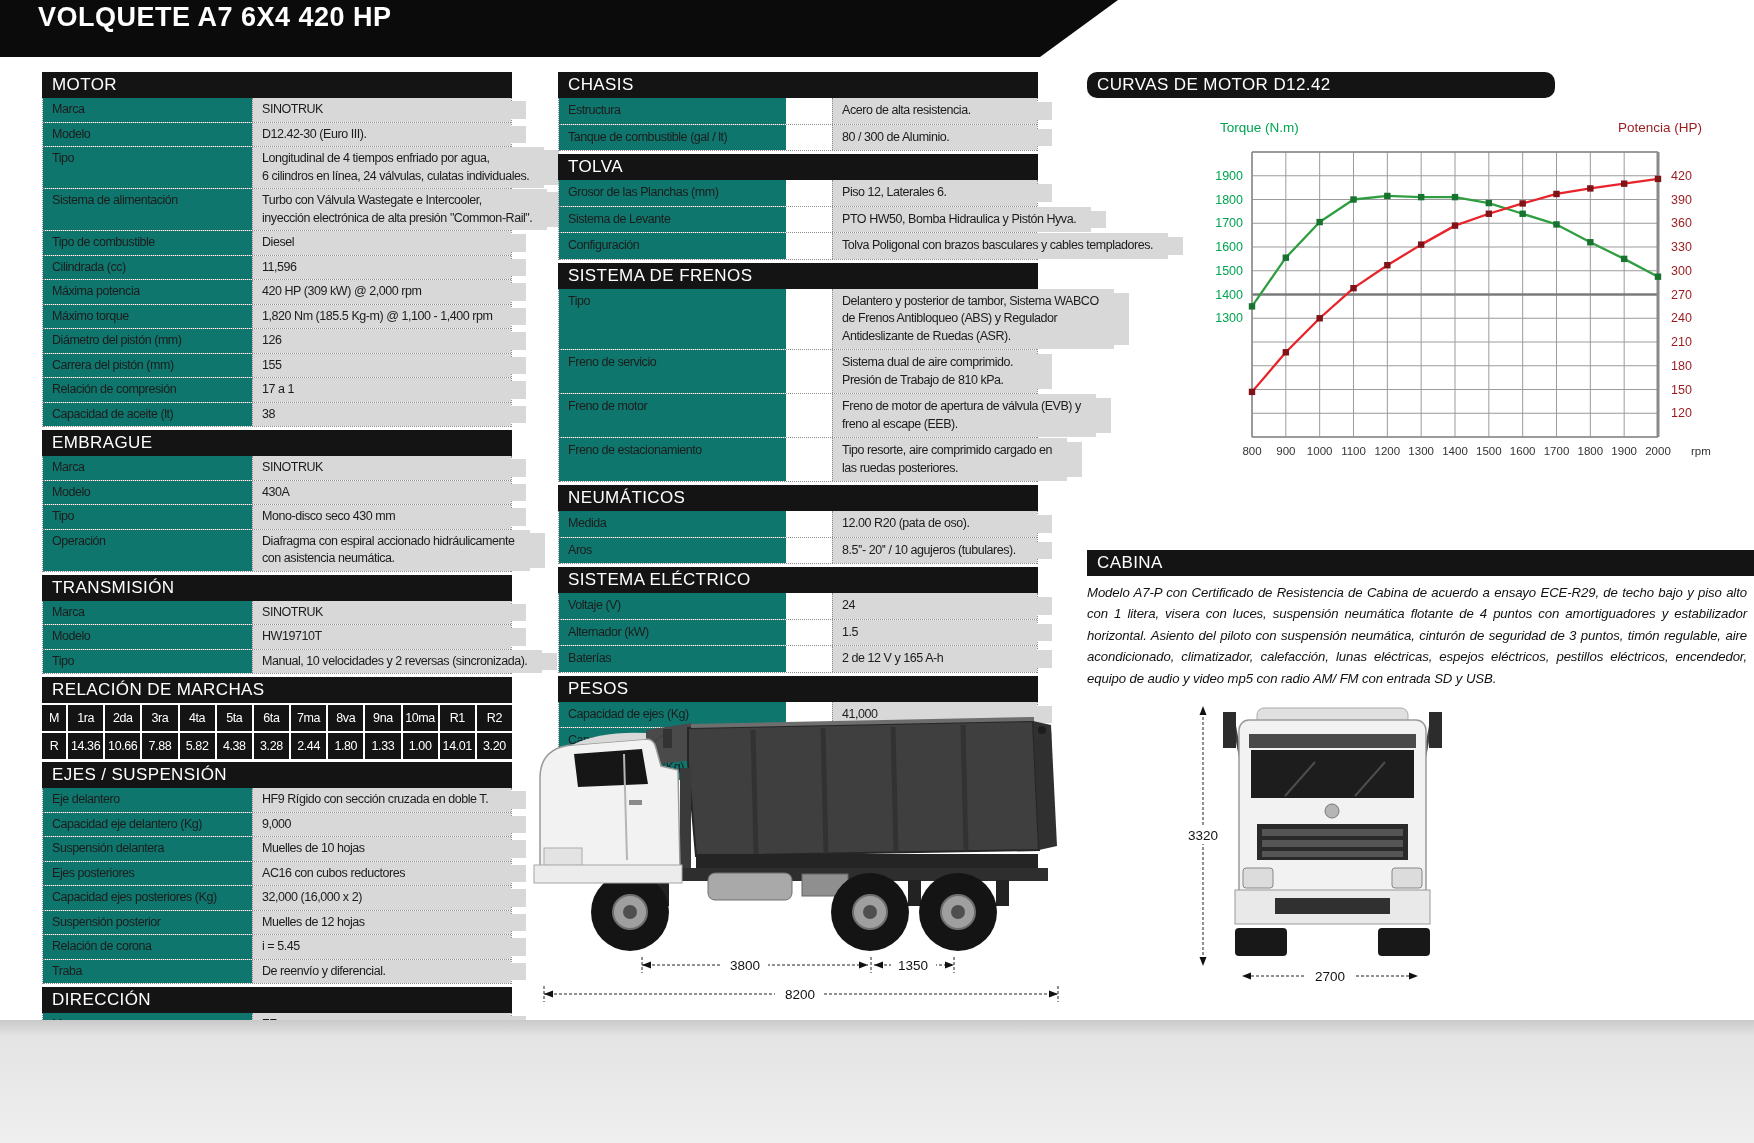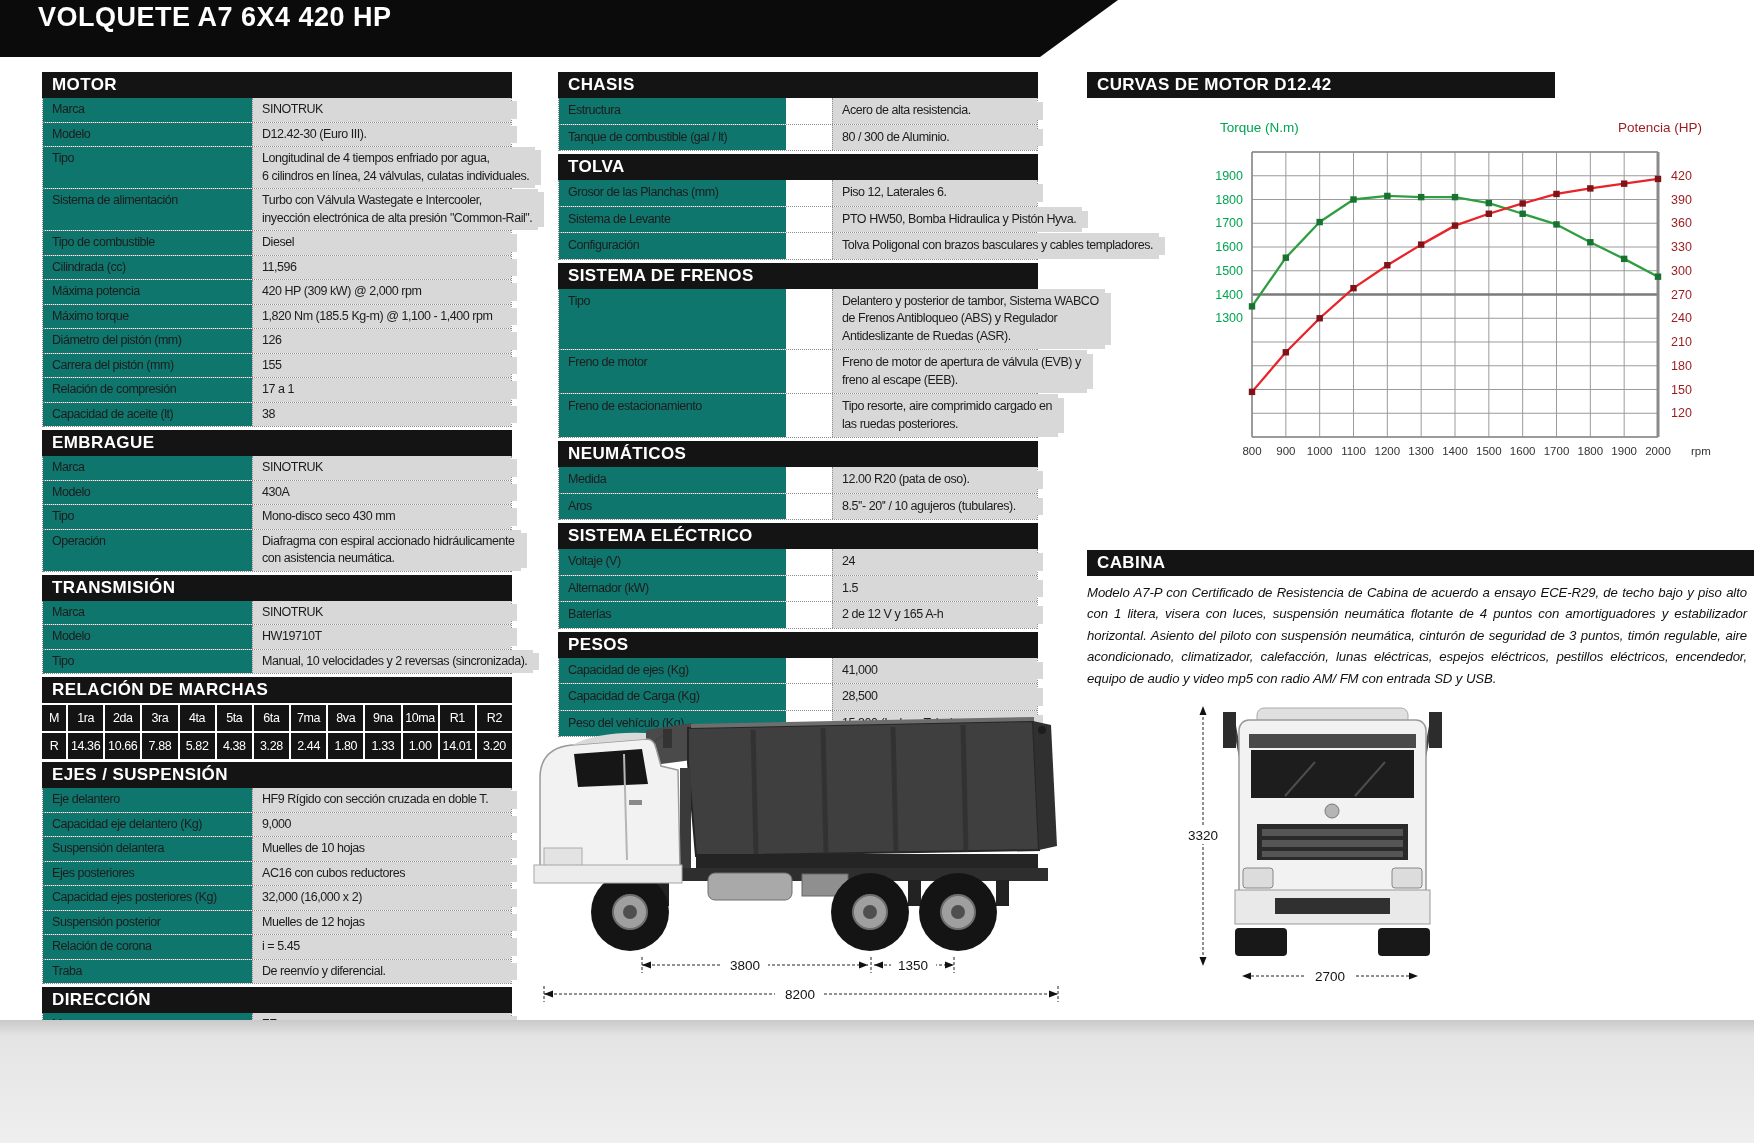--- a/index.html
+++ b/index.html
@@ -11,40 +11,40 @@
           clip-path:polygon(0 0,100% 0,calc(100% - 78px) 100%,0 100%);}
   .banner-title{position:absolute;left:38px;top:2px;color:#ffffff;font-size:27px;
                 font-weight:800;letter-spacing:0.5px;white-space:nowrap;}
 
   
   .col{position:absolute;top:72px;}
   #left-col{left:42px;width:470px;}
   #mid-col{left:558px;width:480px;}
   #right-col{left:1087px;width:667px;height:1071px;}
 
-  .section-header{background:#141414;color:#fff;font-weight:700;font-size:17px;
+  .section-header{background:#141414;color:#fff;font-weight:400;font-size:17px;
                   letter-spacing:0.4px;padding:3px 10px;height:20px;line-height:20px;
                   margin-top:3px;white-space:nowrap;}
   .col > .section-header:first-child{margin-top:0;}
 
   .spec-table{border-left:1px dotted #8c8c8c;border-right:1px dotted #8c8c8c;}
   .spec-row{display:flex;border-bottom:1px dotted #8c8c8c;font-size:12.5px;letter-spacing:-0.45px;}
   .spec-label{width:188px;flex:none;padding:3px 12px 3px 9px;background:#0f766e;line-height:1.4;}
   .spec-value{flex:1;padding:3px 0 3px 9px;background:#d8d8d8;border-left:1px dotted #8c8c8c;overflow:visible;}
   .value-line{display:block;width:max-content;min-width:100%;background:#d8d8d8;
-              padding-right:6px;line-height:1.4;white-space:nowrap;}
+              padding-right:15px;line-height:1.4;white-space:nowrap;}
   #mid-col .spec-label{width:206px;padding-top:4px;padding-bottom:4px;}
   #mid-col .spec-value{padding-top:4px;padding-bottom:4px;margin-left:46px;}
 
   .gear-table{display:grid;grid-template-columns:24px repeat(12,1fr);gap:2px;margin-top:2px;}
   .gear-cell{background:#141414;color:#fff;text-align:center;font-size:12.5px;
              letter-spacing:-0.4px;padding:6px 0;}
 
   
-  .curves-header{position:absolute;left:0;top:0;width:448px;margin-top:0;}
+  .curves-header{position:absolute;left:0;top:0;width:448px;margin-top:0;border-radius:10px;}
   #curves-chart{position:absolute;left:0;top:0;}
   .cabina-header{position:absolute;left:0;top:475px;width:653px;}
   .cabina-text{position:absolute;left:0;top:510px;width:660px;font-size:13.2px;
                line-height:1.62;letter-spacing:-0.1px;text-align:justify;color:#111;font-style:italic;}
 
   
   .abs{position:absolute;}
   .dim-text{font-size:13.5px;fill:#111;font-family:"Liberation Sans",sans-serif;}
 
   .bottom-band{position:absolute;left:0;top:1020px;width:1754px;height:123px;
@@ -337,20 +337,27 @@
         </div>
       </div>
       <div class="section-header">SISTEMA DE FRENOS</div>
       <div class="spec-table">
         <div class="spec-row">
           <div class="spec-label">Tipo</div>
           <div class="spec-value">
             <div class="value-line">Delantero y posterior de tambor, Sistema WABCO</div>
             <div class="value-line">de Frenos Antibloqueo (ABS) y Regulador</div>
             <div class="value-line">Antideslizante de Ruedas (ASR).</div>
+          </div>
+        </div>
+        <div class="spec-row">
+          <div class="spec-label">Freno de servicio</div>
+          <div class="spec-value">
+            <div class="value-line">Sistema dual de aire comprimido.</div>
+            <div class="value-line">Presión de Trabajo de 810 kPa.</div>
           </div>
         </div>
         <div class="spec-row">
           <div class="spec-label">Freno de motor</div>
           <div class="spec-value">
             <div class="value-line">Freno de motor de apertura de válvula (EVB) y</div>
             <div class="value-line">freno al escape (EEB).</div>
           </div>
         </div>
         <div class="spec-row">

